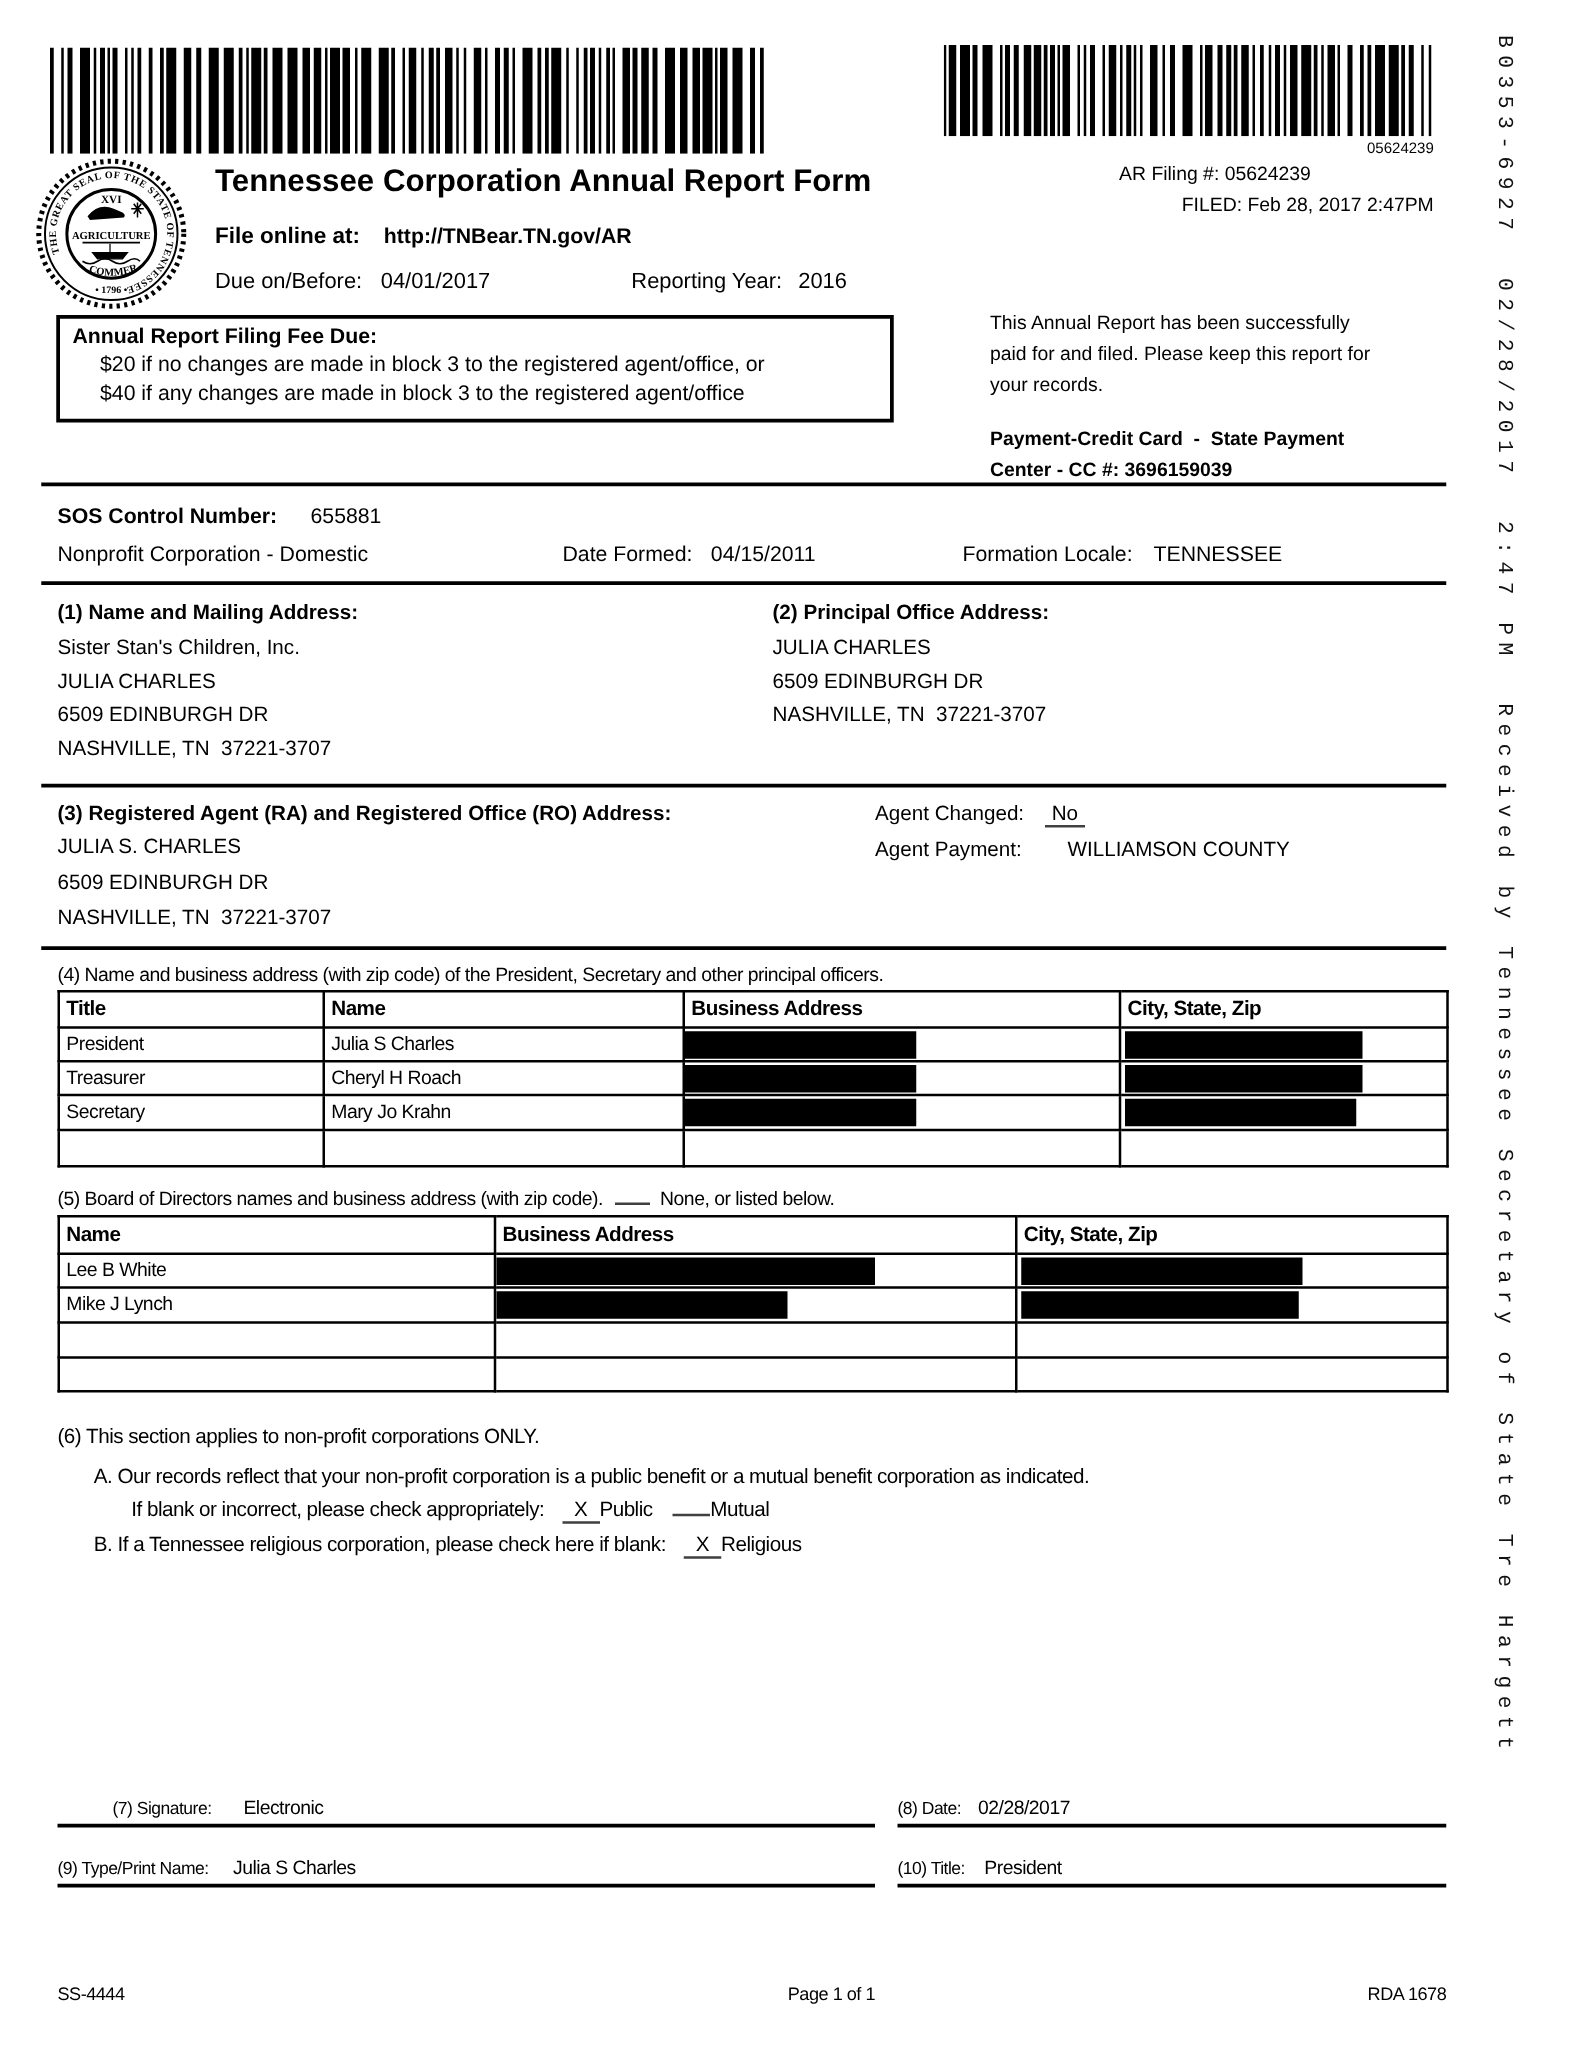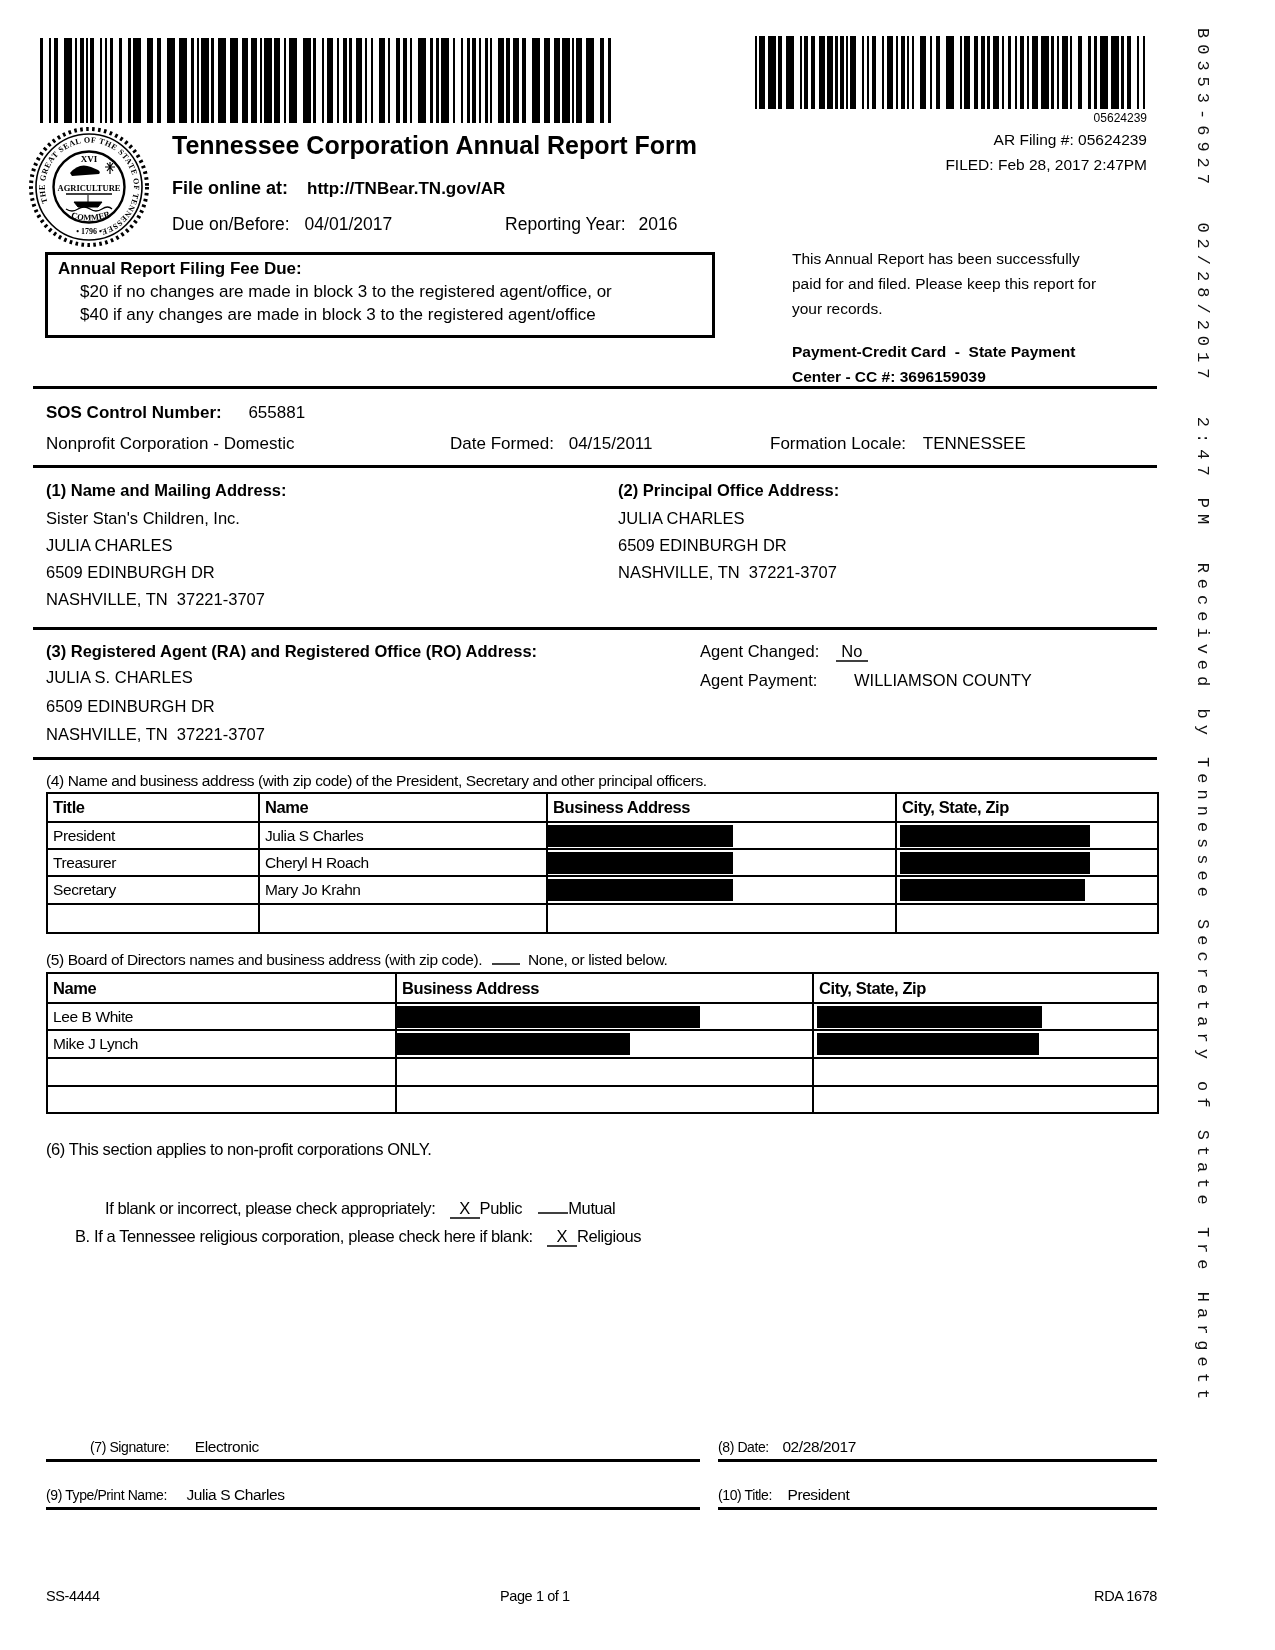--- a/index.html
+++ b/index.html
@@ -26,21 +26,21 @@
 </style>
 </head>
 <body>
 
 <div class="page">
 
   <div id="bcL" class="barcode" style="left:40px;top:38px;width:572px;height:85px;"><span style="display:inline-block;height:100%;background:#000;width:3px;margin-right:6px"></span><span style="display:inline-block;height:100%;background:#000;width:2px;margin-right:3px"></span><span style="display:inline-block;height:100%;background:#000;width:4px;margin-right:6px"></span><span style="display:inline-block;height:100%;background:#000;width:8px;margin-right:3px"></span><span style="display:inline-block;height:100%;background:#000;width:2px;margin-right:3px"></span><span style="display:inline-block;height:100%;background:#000;width:4px;margin-right:2px"></span><span style="display:inline-block;height:100%;background:#000;width:2px;margin-right:2px"></span><span style="display:inline-block;height:100%;background:#000;width:4px;margin-right:6px"></span><span style="display:inline-block;height:100%;background:#000;width:2px;margin-right:3px"></span><span style="display:inline-block;height:100%;background:#000;width:2px;margin-right:3px"></span><span style="display:inline-block;height:100%;background:#000;width:3px;margin-right:6px"></span><span style="display:inline-block;height:100%;background:#000;width:3px;margin-right:6px"></span><span style="display:inline-block;height:100%;background:#000;width:3px;margin-right:2px"></span><span style="display:inline-block;height:100%;background:#000;width:8px;margin-right:6px"></span><span style="display:inline-block;height:100%;background:#000;width:6px;margin-right:4px"></span><span style="display:inline-block;height:100%;background:#000;width:4px;margin-right:6px"></span><span style="display:inline-block;height:100%;background:#000;width:8px;margin-right:4px"></span><span style="display:inline-block;height:100%;background:#000;width:8px;margin-right:4px"></span><span style="display:inline-block;height:100%;background:#000;width:3px;margin-right:3px"></span><span style="display:inline-block;height:100%;background:#000;width:2px;margin-right:2px"></span><span style="display:inline-block;height:100%;background:#000;width:8px;margin-right:2px"></span><span style="display:inline-block;height:100%;background:#000;width:3px;margin-right:4px"></span><span style="display:inline-block;height:100%;background:#000;width:8px;margin-right:4px"></span><span style="display:inline-block;height:100%;background:#000;width:8px;margin-right:4px"></span><span style="display:inline-block;height:100%;background:#000;width:6px;margin-right:3px"></span><span style="display:inline-block;height:100%;background:#000;width:6px;margin-right:3px"></span><span style="display:inline-block;height:100%;background:#000;width:2px;margin-right:2px"></span><span style="display:inline-block;height:100%;background:#000;width:8px;margin-right:2px"></span><span style="display:inline-block;height:100%;background:#000;width:6px;margin-right:4px"></span><span style="display:inline-block;height:100%;background:#000;width:2px;margin-right:3px"></span><span style="display:inline-block;height:100%;background:#000;width:8px;margin-right:6px"></span><span style="display:inline-block;height:100%;background:#000;width:8px;margin-right:2px"></span><span style="display:inline-block;height:100%;background:#000;width:3px;margin-right:6px"></span><span style="display:inline-block;height:100%;background:#000;width:2px;margin-right:3px"></span><span style="display:inline-block;height:100%;background:#000;width:6px;margin-right:4px"></span><span style="display:inline-block;height:100%;background:#000;width:2px;margin-right:4px"></span><span style="display:inline-block;height:100%;background:#000;width:4px;margin-right:2px"></span><span style="display:inline-block;height:100%;background:#000;width:3px;margin-right:4px"></span><span style="display:inline-block;height:100%;background:#000;width:6px;margin-right:3px"></span><span style="display:inline-block;height:100%;background:#000;width:2px;margin-right:4px"></span><span style="display:inline-block;height:100%;background:#000;width:2px;margin-right:6px"></span><span style="display:inline-block;height:100%;background:#000;width:6px;margin-right:3px"></span><span style="display:inline-block;height:100%;background:#000;width:2px;margin-right:6px"></span><span style="display:inline-block;height:100%;background:#000;width:4px;margin-right:3px"></span><span style="display:inline-block;height:100%;background:#000;width:4px;margin-right:3px"></span><span style="display:inline-block;height:100%;background:#000;width:2px;margin-right:6px"></span><span style="display:inline-block;height:100%;background:#000;width:8px;margin-right:4px"></span><span style="display:inline-block;height:100%;background:#000;width:3px;margin-right:3px"></span><span style="display:inline-block;height:100%;background:#000;width:3px;margin-right:2px"></span><span style="display:inline-block;height:100%;background:#000;width:8px;margin-right:4px"></span><span style="display:inline-block;height:100%;background:#000;width:2px;margin-right:6px"></span><span style="display:inline-block;height:100%;background:#000;width:2px;margin-right:4px"></span><span style="display:inline-block;height:100%;background:#000;width:3px;margin-right:2px"></span><span style="display:inline-block;height:100%;background:#000;width:4px;margin-right:3px"></span><span style="display:inline-block;height:100%;background:#000;width:2px;margin-right:4px"></span><span style="display:inline-block;height:100%;background:#000;width:3px;margin-right:2px"></span><span style="display:inline-block;height:100%;background:#000;width:2px;margin-right:6px"></span><span style="display:inline-block;height:100%;background:#000;width:6px;margin-right:2px"></span><span style="display:inline-block;height:100%;background:#000;width:4px;margin-right:3px"></span><span style="display:inline-block;height:100%;background:#000;width:6px;margin-right:3px"></span><span style="display:inline-block;height:100%;background:#000;width:4px;margin-right:6px"></span><span style="display:inline-block;height:100%;background:#000;width:8px;margin-right:4px"></span><span style="display:inline-block;height:100%;background:#000;width:6px;margin-right:4px"></span><span style="display:inline-block;height:100%;background:#000;width:6px;margin-right:2px"></span><span style="display:inline-block;height:100%;background:#000;width:8px;margin-right:2px"></span><span style="display:inline-block;height:100%;background:#000;width:2px;margin-right:2px"></span><span style="display:inline-block;height:100%;background:#000;width:6px;margin-right:4px"></span><span style="display:inline-block;height:100%;background:#000;width:8px;margin-right:6px"></span><span style="display:inline-block;height:100%;background:#000;width:4px;margin-right:4px"></span><span style="display:inline-block;height:100%;background:#000;width:3px;margin-right:4px"></span></div>
   <div id="bcR" class="barcode" style="left:755px;top:36px;width:392px;height:73px;"><span style="display:inline-block;height:100%;background:#000;width:2px;margin-right:2px"></span><span style="display:inline-block;height:100%;background:#000;width:6px;margin-right:3px"></span><span style="display:inline-block;height:100%;background:#000;width:8px;margin-right:2px"></span><span style="display:inline-block;height:100%;background:#000;width:4px;margin-right:4px"></span><span style="display:inline-block;height:100%;background:#000;width:8px;margin-right:6px"></span><span style="display:inline-block;height:100%;background:#000;width:2px;margin-right:2px"></span><span style="display:inline-block;height:100%;background:#000;width:4px;margin-right:3px"></span><span style="display:inline-block;height:100%;background:#000;width:4px;margin-right:4px"></span><span style="display:inline-block;height:100%;background:#000;width:6px;margin-right:2px"></span><span style="display:inline-block;height:100%;background:#000;width:6px;margin-right:2px"></span><span style="display:inline-block;height:100%;background:#000;width:3px;margin-right:2px"></span><span style="display:inline-block;height:100%;background:#000;width:4px;margin-right:2px"></span><span style="display:inline-block;height:100%;background:#000;width:2px;margin-right:2px"></span><span style="display:inline-block;height:100%;background:#000;width:6px;margin-right:6px"></span><span style="display:inline-block;height:100%;background:#000;width:2px;margin-right:3px"></span><span style="display:inline-block;height:100%;background:#000;width:2px;margin-right:3px"></span><span style="display:inline-block;height:100%;background:#000;width:4px;margin-right:6px"></span><span style="display:inline-block;height:100%;background:#000;width:2px;margin-right:3px"></span><span style="display:inline-block;height:100%;background:#000;width:6px;margin-right:3px"></span><span style="display:inline-block;height:100%;background:#000;width:2px;margin-right:3px"></span><span style="display:inline-block;height:100%;background:#000;width:4px;margin-right:2px"></span><span style="display:inline-block;height:100%;background:#000;width:2px;margin-right:3px"></span><span style="display:inline-block;height:100%;background:#000;width:2px;margin-right:6px"></span><span style="display:inline-block;height:100%;background:#000;width:6px;margin-right:4px"></span><span style="display:inline-block;height:100%;background:#000;width:2px;margin-right:4px"></span><span style="display:inline-block;height:100%;background:#000;width:4px;margin-right:6px"></span><span style="display:inline-block;height:100%;background:#000;width:8px;margin-right:6px"></span><span style="display:inline-block;height:100%;background:#000;width:2px;margin-right:2px"></span><span style="display:inline-block;height:100%;background:#000;width:6px;margin-right:4px"></span><span style="display:inline-block;height:100%;background:#000;width:4px;margin-right:3px"></span><span style="display:inline-block;height:100%;background:#000;width:4px;margin-right:2px"></span><span style="display:inline-block;height:100%;background:#000;width:3px;margin-right:3px"></span><span style="display:inline-block;height:100%;background:#000;width:6px;margin-right:3px"></span><span style="display:inline-block;height:100%;background:#000;width:2px;margin-right:4px"></span><span style="display:inline-block;height:100%;background:#000;width:3px;margin-right:4px"></span><span style="display:inline-block;height:100%;background:#000;width:2px;margin-right:3px"></span><span style="display:inline-block;height:100%;background:#000;width:4px;margin-right:3px"></span><span style="display:inline-block;height:100%;background:#000;width:2px;margin-right:3px"></span><span style="display:inline-block;height:100%;background:#000;width:6px;margin-right:3px"></span><span style="display:inline-block;height:100%;background:#000;width:8px;margin-right:2px"></span><span style="display:inline-block;height:100%;background:#000;width:3px;margin-right:3px"></span><span style="display:inline-block;height:100%;background:#000;width:2px;margin-right:3px"></span><span style="display:inline-block;height:100%;background:#000;width:6px;margin-right:2px"></span><span style="display:inline-block;height:100%;background:#000;width:2px;margin-right:6px"></span><span style="display:inline-block;height:100%;background:#000;width:4px;margin-right:6px"></span><span style="display:inline-block;height:100%;background:#000;width:3px;margin-right:3px"></span><span style="display:inline-block;height:100%;background:#000;width:3px;margin-right:3px"></span><span style="display:inline-block;height:100%;background:#000;width:8px;margin-right:3px"></span><span style="display:inline-block;height:100%;background:#000;width:8px;margin-right:2px"></span><span style="display:inline-block;height:100%;background:#000;width:3px;margin-right:3px"></span><span style="display:inline-block;height:100%;background:#000;width:4px;margin-right:6px"></span><span style="display:inline-block;height:100%;background:#000;width:2px;margin-right:4px"></span><span style="display:inline-block;height:100%;background:#000;width:2px;margin-right:3px"></span></div>
   <div class="abs" style="left:947px;top:111px;width:200px;text-align:right;font-size:12px;">05624239</div>
 
-  <div class="abs" style="left:797px;top:131px;width:350px;text-align:right;font-size:15.5px;">
+  <div class="abs" style="left:797px;top:131px;width:350px;text-align:center;font-size:15.5px;">
     <span>AR Filing #:</span>
     <span>05624239</span>
   </div>
   <div class="abs" style="left:797px;top:156px;width:350px;text-align:right;font-size:15.5px;">
     <span>FILED:</span>
     <span>Feb 28, 2017 2:47PM</span>
   </div>
 
   <svg class="abs seal" style="left:26px;top:124px;" width="126" height="126" viewBox="0 0 126 126">
     <circle cx="63" cy="63" r="58" fill="none" stroke="#000" stroke-width="4" stroke-dasharray="2.6 3.4"></circle>
@@ -234,20 +234,21 @@
         </tr>
     <tr style="height:27px;">
           <td></td>
           <td></td>
           <td></td>
         </tr>
   </tbody>
     </table>
 
   <div class="abs nr" style="left:46px;top:1140px;font-size:16.5px;">(6) This section applies to non-profit corporations ONLY.</div>
+  <div class="abs nr" style="left:75px;top:1172px;font-size:16.5px;">A.  Our records reflect that your non-profit corporation is a public benefit or a mutual benefit corporation as indicated.</div>
   <div class="abs nr" style="left:75px;top:1227px;font-size:16.5px;">
     <span>B.  If a Tennessee religious corporation, please check here if blank:</span>
     <span class="blank" style="margin-left:10px;min-width:26px;">X</span><span>Religious</span>
   </div>
   <div class="abs nr" style="left:105px;top:1199px;font-size:16.5px;">
     <span>If blank or incorrect, please check appropriately:</span>
     <span class="blank" style="margin-left:10px;min-width:26px;">X</span><span>Public</span>
     <span class="blank" style="margin-left:12px;min-width:26px;"></span><span>Mutual</span>
   </div>
 
@@ -267,18 +268,18 @@
     <span style="margin-left:16px;font-size:15.5px;">Julia S Charles</span>
   </div>
   <div class="sigline" style="left:46px;top:1507px;width:654px;"></div>
   <div class="abs nr" style="left:718px;top:1486px;font-size:14px;">
     <span>(10) Title:</span>
     <span style="margin-left:12px;font-size:15.5px;">President</span>
   </div>
   <div class="sigline" style="left:718px;top:1507px;width:439px;"></div>
 
   <div class="abs nr" style="left:46px;top:1588px;font-size:14.5px;">SS-4444</div>
-  <div class="abs nr" style="left:500px;top:1588px;width:200px;text-align:left;font-size:14.5px;">Page 1 of 1</div>
+  <div class="abs nr" style="left:500px;top:1588px;width:200px;text-align:right;font-size:14.5px;">Page 1 of 1</div>
   <div class="abs nr" style="left:1007px;top:1588px;width:150px;text-align:right;font-size:14.5px;">RDA 1678</div>
 
   <div class="vert" style="left:1212px;top:28px;">B0353-6927  02/28/2017  2:47 PM  Received by Tennessee Secretary of State Tre Hargett</div>
 
 </div>
 
 </body></html>

